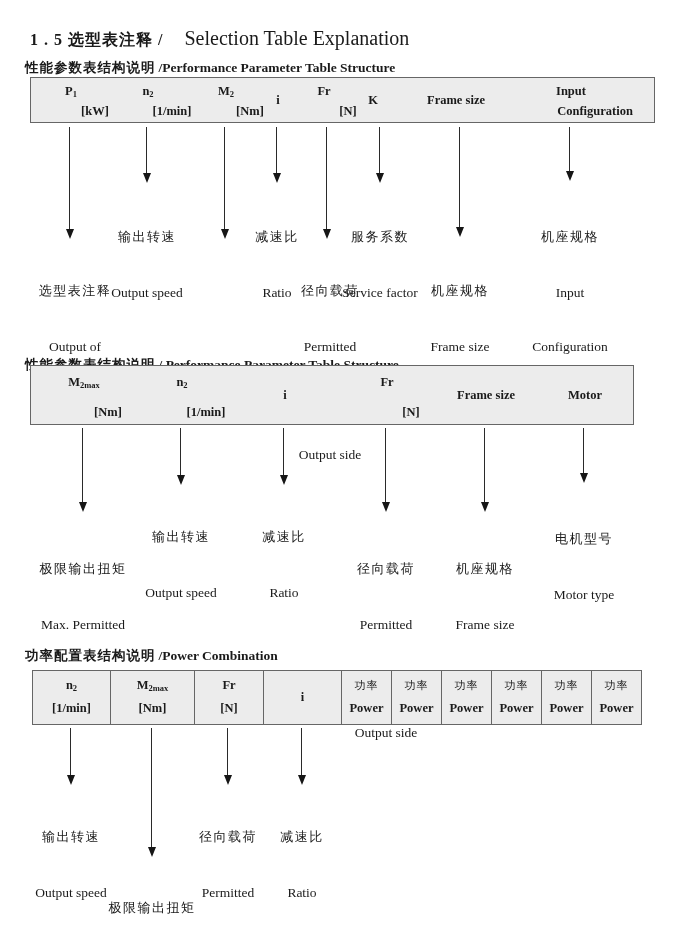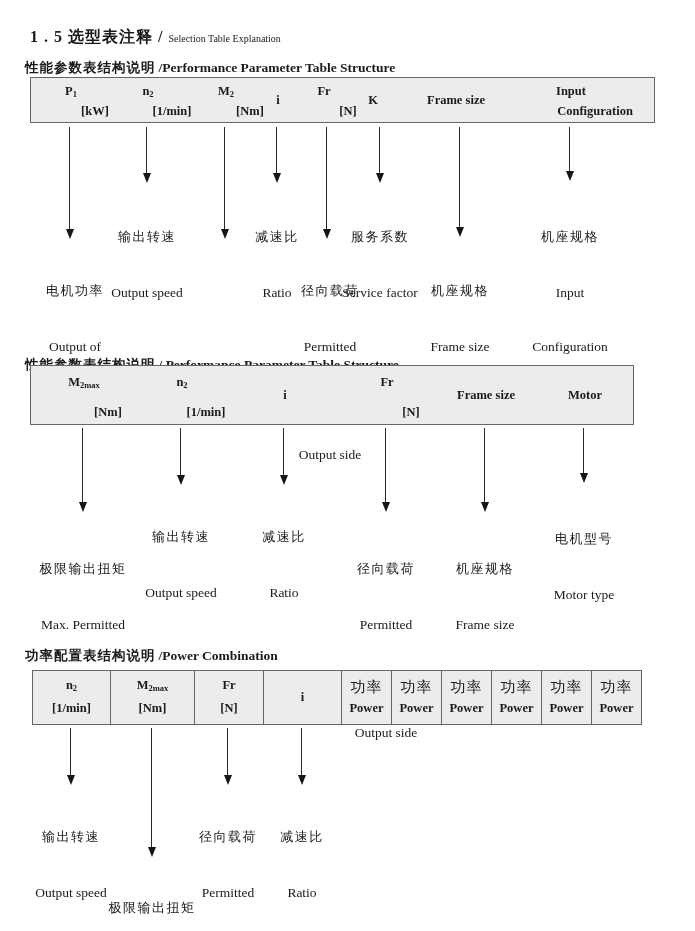--- a/index.html
+++ b/index.html
@@ -1,42 +1,42 @@
 <!DOCTYPE html>
 <html><head>
 <meta charset="utf-8">
 <style>
   html,body{margin:0;padding:0;background:#fff;}
   .page{position:relative;width:695px;height:931px;background:#ffffff;overflow:hidden;
         font-family:"Liberation Serif",serif;color:#1a1a1a;}
   
   .doc-title{position:absolute;white-space:pre;}
   .doc-title .t-zh{font-size:16px;font-weight:700;font-family:"Liberation Serif","DejaVu Sans",serif;letter-spacing:1px;}
-  .doc-title .t-en{font-size:10px;font-weight:400;margin-left:5px;}
+  .doc-title .t-en{font-size:20px;font-weight:400;margin-left:21px;}
   .sec-heading{position:absolute;white-space:pre;}
   .sec-heading .h-zh{font-size:13.5px;font-weight:700;font-family:Liberation Serif, serif;letter-spacing:1px;}
   .sec-heading .h-en{font-size:13.5px;font-weight:700;font-family:"Liberation Serif",serif;margin-left:3px;}
   
   .tbl{position:absolute;background:#ececec;border:1px solid #666;box-sizing:border-box;}
   .cell{position:absolute;transform:translateX(-50%);text-align:center;font-weight:700;
         font-size:12.5px;white-space:nowrap;color:#1a1a1a;}
   .cell .l1{display:block;line-height:16px;}
   .cell .l2{display:block;line-height:16px;padding-left:48px;}
   .tbl1 .cell-2l{top:5px;} .tbl1 .cell-2l .l2{margin-top:4px;}
   .tbl2 .cell-2l{top:8px;} .tbl2 .cell-2l .l2{margin-top:14px;}
   .cell-mid{top:50%;transform:translate(-50%,-50%);}
   sub{font-size:8.5px;vertical-align:-2px;line-height:0;}
   
   .t3{display:flex;align-items:stretch;}
   .t3c{border-right:1px solid #666;box-sizing:border-box;display:flex;flex-direction:column;
        align-items:center;justify-content:space-between;padding:7px 0 8px;
        font-weight:700;font-size:12.5px;white-space:nowrap;}
   .t3c.last{border-right:none;}
   .t3c.mid{justify-content:center;}
-  .t3c .zh-small{font-family:Liberation Mono, monospace;font-weight:400;font-size:15px;letter-spacing:1px;}
+  .t3c .zh-small{font-family:Liberation Mono, monospace;font-weight:400;font-size:11px;letter-spacing:1px;}
   
   .arrow{position:absolute;width:9px;display:flex;flex-direction:column;align-items:center;}
   .arrow .shaft{width:1px;background:#2a2a2a;}
   .arrow .head{width:0;height:0;border-left:4.5px solid transparent;border-right:4.5px solid transparent;
                border-top:10px solid #161616;margin-top:-1px;}
   
   .callout{position:absolute;transform:translateX(-50%);text-align:center;white-space:pre;}
   .callout .zh{display:block;font-size:13px;letter-spacing:1.5px;line-height:16px;margin-bottom:3px;
                font-family:"Liberation Sans","DejaVu Sans",sans-serif;font-weight:400;}
   .callout .en{display:block;font-size:13.5px;line-height:18px;font-family:"Liberation Serif",serif;}
@@ -125,21 +125,21 @@
     <span class="zh">服务系数</span>
     <span class="en">Service factor</span>
   </div>
   <div class="callout" style="left:570px;top:193px">
     <span class="zh">机座规格</span>
     <span class="en">Input</span>
     <span class="en">Configuration</span>
   </div>
 
   <div class="callout" style="left:75px;top:247px">
-    <span class="zh">电机功率</span>
+    <span class="zh">选型表注释</span>
     <span class="en">Output of</span>
     <span class="en">motor</span>
   </div>
   <div class="callout" style="left:330px;top:247px">
     <span class="zh">径向载荷</span>
     <span class="en">Permitted</span>
     <span class="en">Overhung load</span>
     <span class="en">Output side</span>
   </div>
   <div class="callout" style="left:460px;top:247px">

